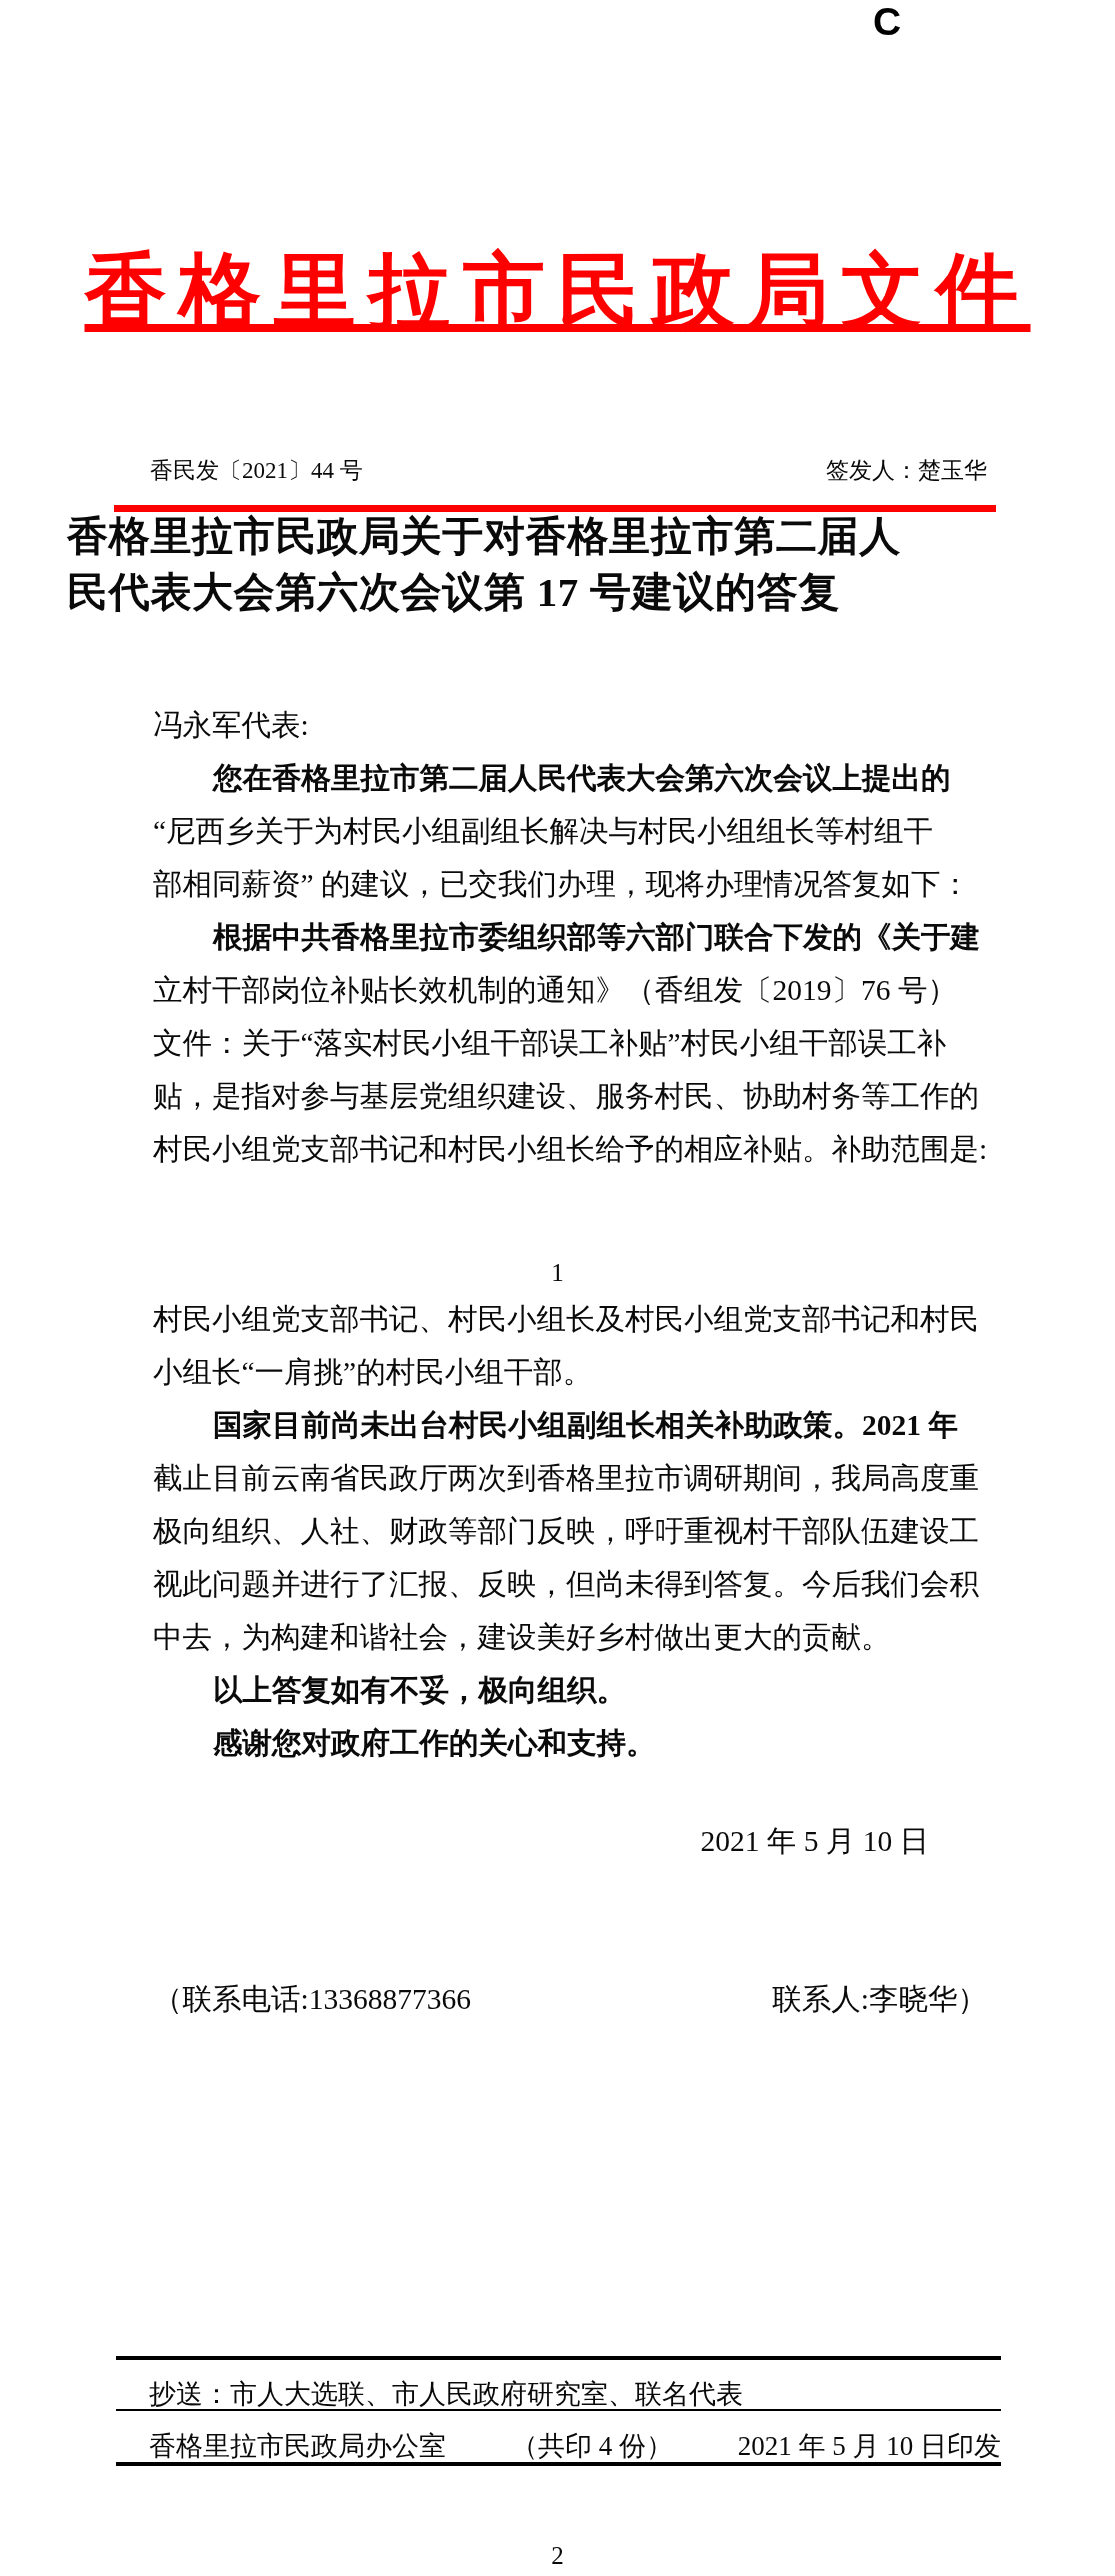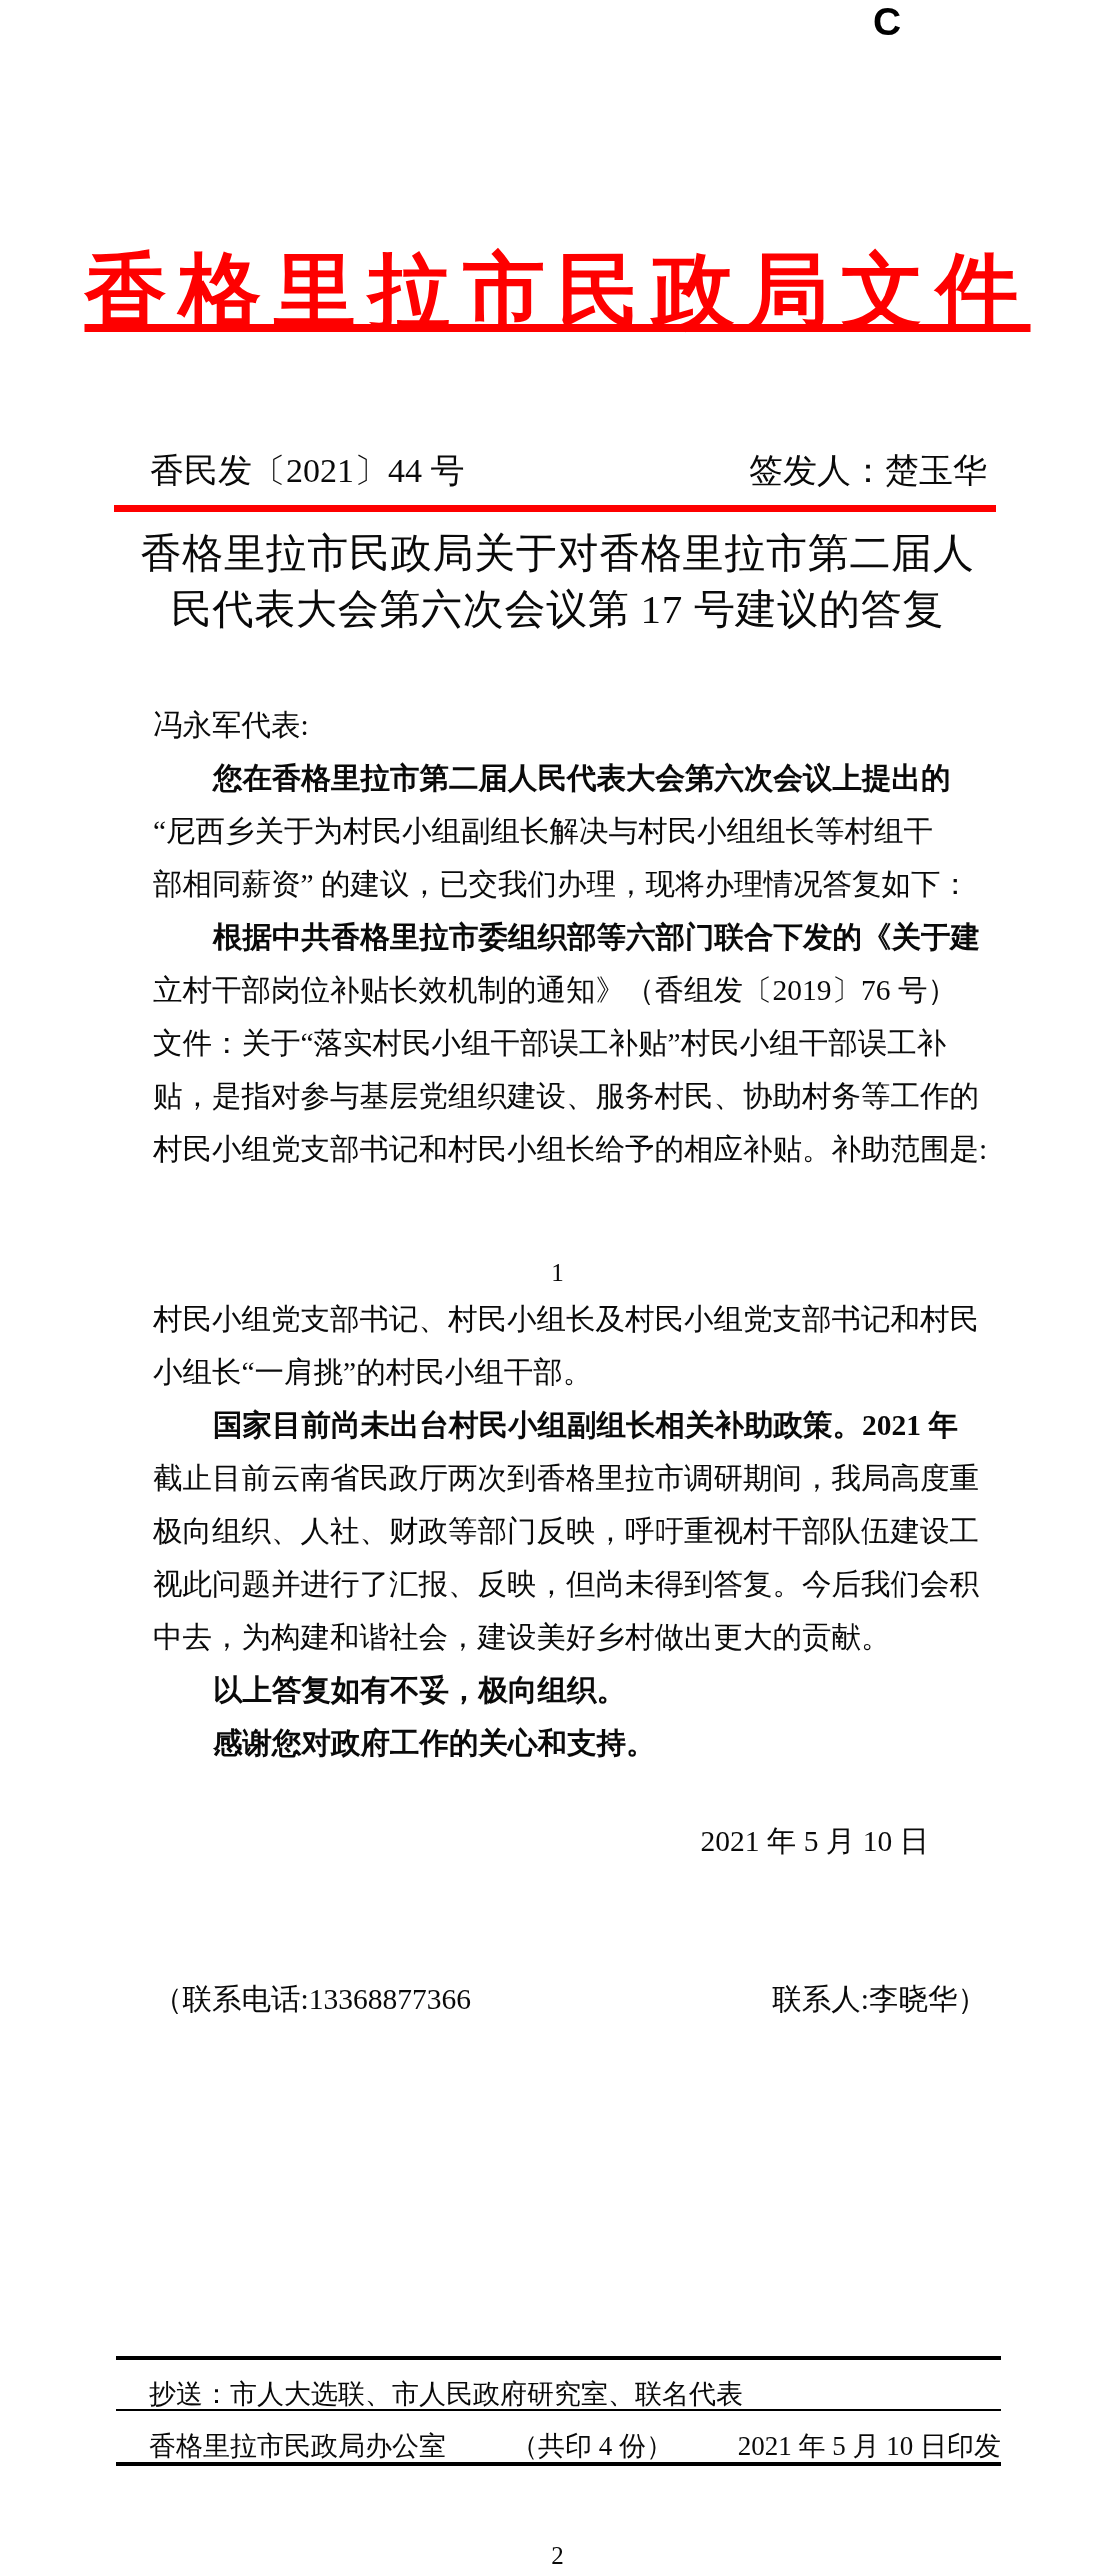--- a/index.html
+++ b/index.html
@@ -36,41 +36,40 @@
     white-space: nowrap;
     text-decoration: underline;
   }
   .doc-row {
     position: absolute;
     top: 452px;
     left: 150px;
     right: 128px;
     display: flex;
     justify-content: space-between;
-    font-size: 34px;
+    font-size: 23px;
     line-height: 37px;
     white-space: nowrap;
   }
   .red-rule {
     position: absolute;
     top: 505px;
     left: 114px;
     width: 882px;
     height: 7px;
     background: #fe0000;
   }
   .doc-title {
     position: absolute;
-    top: 525px;
+    top: 508px;
     left: 67px;
     right: 67px;
-    text-align: center;
     font-size: 41px;
     line-height: 56px;
-    font-weight: 400;
+    font-weight: 700;
     letter-spacing: 0.7px;
     white-space: nowrap;
   }
   .body-block {
     position: absolute;
     left: 153px;
     right: 119px;
     font-size: 29.5px;
   }
   .body-block .ln {

